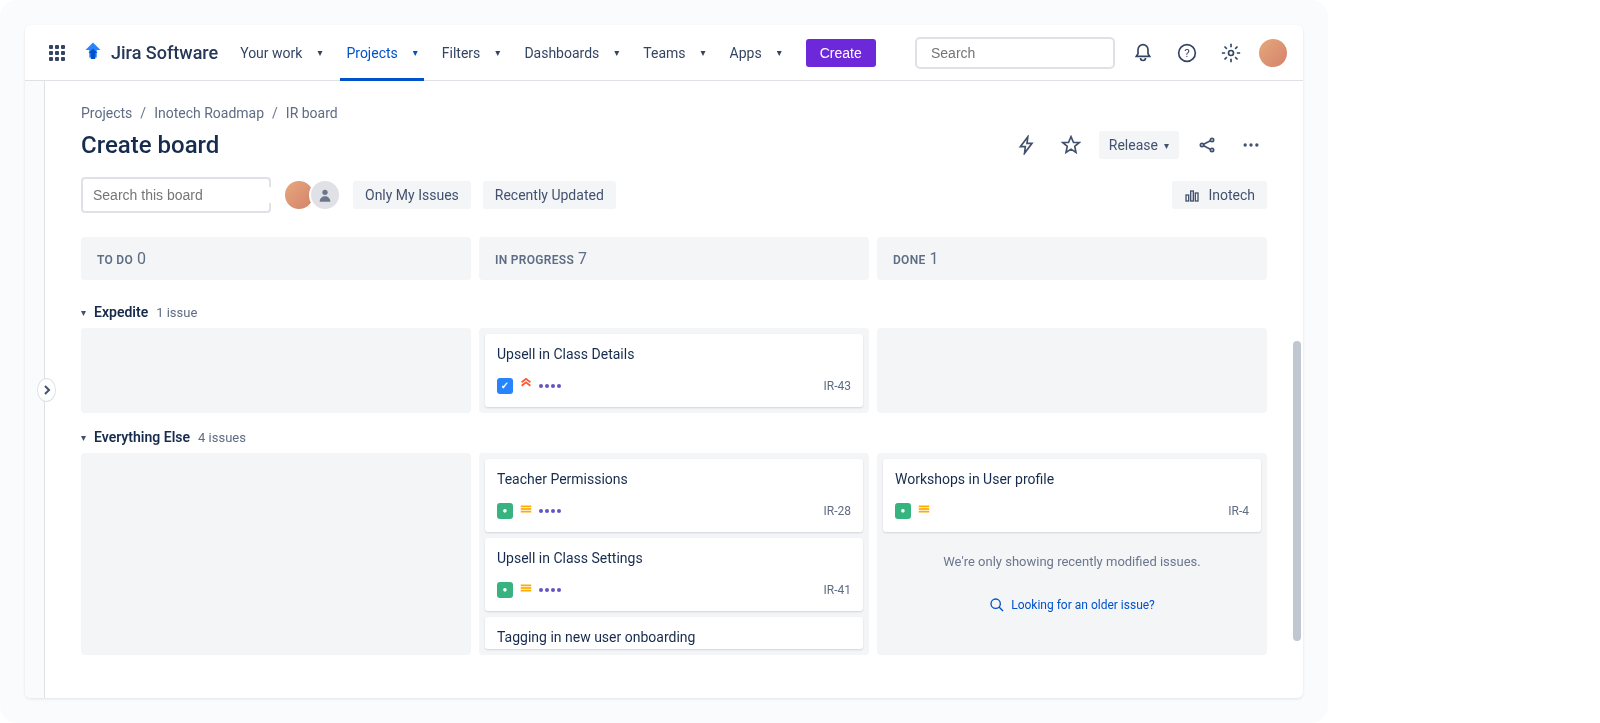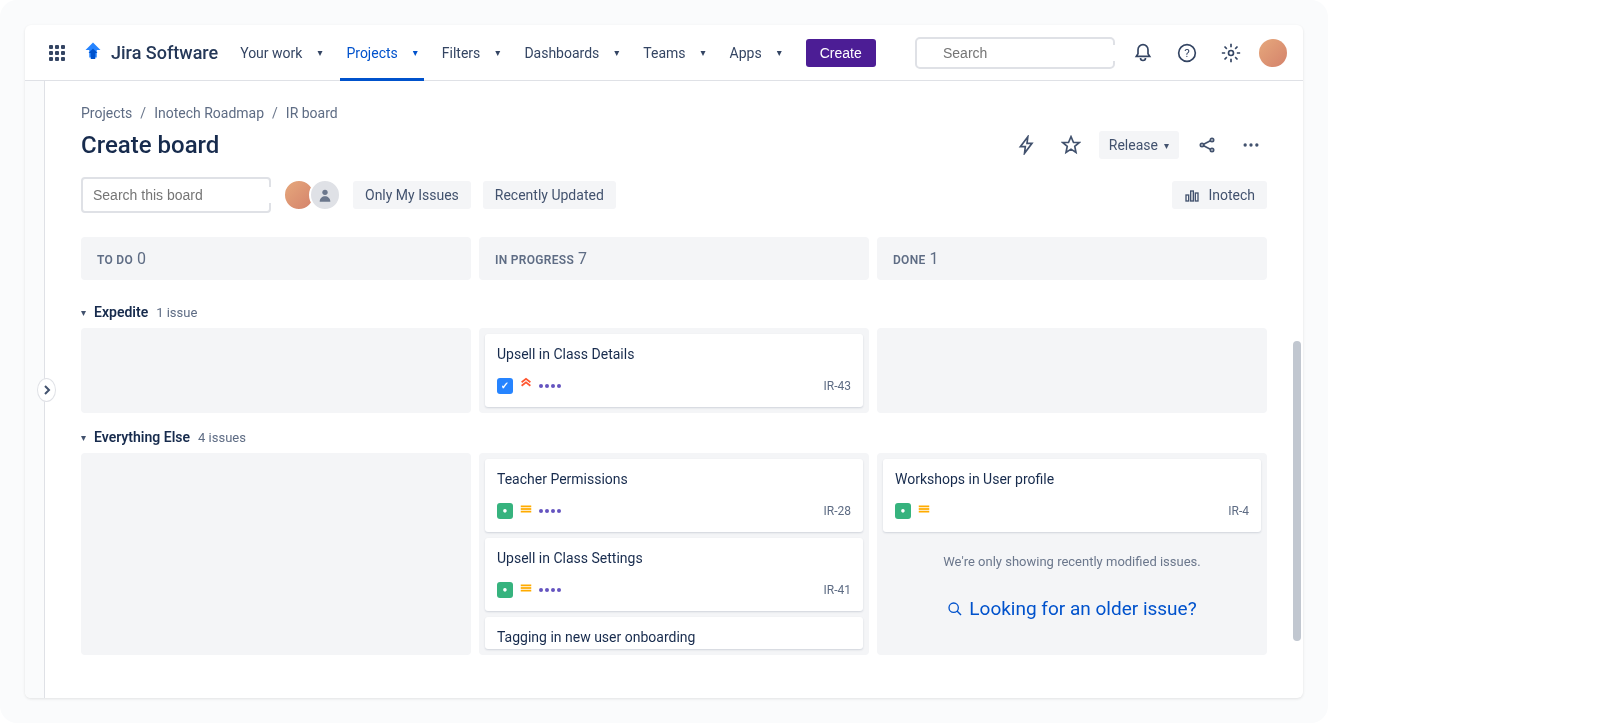--- a/index.html
+++ b/index.html
@@ -14,24 +14,24 @@
 .app-switcher-dots { display: grid; grid-template-columns: repeat(3, 4px); grid-template-rows: repeat(3, 4px); gap: 2px; }
 .app-switcher-dots span { width: 4px; height: 4px; background: #344563; border-radius: 1px; }
 .logo { display: flex; align-items: center; gap: 6px; margin: 0 8px 0 4px; }
 .logo-mark { width: 24px; height: 24px; }
 .logo-text { font-size: 18px; font-weight: 500; color: #253858; }
 .nav-items { display: flex; gap: 4px; }
 .nav-item { padding: 8px 10px; font-size: 14px; color: #344563; display: flex; align-items: center; gap: 15px; cursor: pointer; border-radius: 3px; position: relative; }
 .nav-item.active { color: #0052cc; }
 .nav-item.active::after { content: ''; position: absolute; bottom: -12px; left: 4px; right: 4px; height: 3px; background: #0052cc; }
 .chev { font-size: 10px; }
-.create-btn { background: #4c1d95; color: #fff; border: none; padding: 6px 14px; font-size: 14px; font-weight: 500; border-radius: 3px; cursor: pointer; margin-left: 10px; }
+.create-btn { background: #6d28d9; color: #fff; border: none; padding: 6px 14px; font-size: 14px; font-weight: 500; border-radius: 3px; cursor: pointer; margin-left: 10px; }
 
 .topnav-right { margin-left: auto; display: flex; align-items: center; gap: 12px; }
-.search-box { width: 200px; height: 32px; border: 2px solid #dfe1e6; border-radius: 5px; display: flex; align-items: center; padding: 0 20px; gap: 6px; }
+.search-box { width: 200px; height: 32px; border: 2px solid #dfe1e6; border-radius: 5px; display: flex; align-items: center; padding: 0 8px; gap: 6px; }
 .search-box input { border: none; outline: none; flex: 1; font-size: 14px; color: #5e6c84; }
 .icon-btn { width: 32px; height: 32px; display: flex; align-items: center; justify-content: center; cursor: pointer; border-radius: 50%; color: #344563; }
 .avatar-btn { width: 28px; height: 28px; border-radius: 50%; background: linear-gradient(135deg,#e6a87c,#d4826b); cursor: pointer; }
 
 
 .content { flex: 1; display: flex; position: relative; overflow: hidden; }
 .sidebar-rail { width: 20px; display: flex; align-items: center; justify-content: center; background: #fafbfc; border-right: 1px solid #dfe1e6; }
 .rail-toggle { width: 24px; height: 24px; background: #fff; border: 1px solid #dfe1e6; border-radius: 50%; display: flex; align-items: center; justify-content: center; cursor: pointer; position: relative; left: 12px; z-index: 2; }
 
 
@@ -81,21 +81,21 @@
 .it-story { background: #36b37e; }
 .it-task::after { content: '✓'; color: #fff; font-size: 10px; font-weight: bold; }
 .it-story::after { content: '●'; color: #fff; font-size: 8px; }
 .priority-icon svg { width: 14px; height: 14px; }
 .prog-dots { display: flex; gap: 2px; }
 .prog-dots span { width: 4px; height: 4px; border-radius: 50%; background: #dfe1e6; }
 .prog-dots span.f { background: #6554c0; }
 .issue-key { margin-left: auto; font-size: 12px; color: #5e6c84; }
 
 .placeholder-msg { text-align: center; font-size: 13px; color: #6b778c; padding: 16px; }
-.older-link { display: flex; align-items: center; justify-content: center; gap: 6px; color: #0052cc; font-size: 19px; cursor: pointer; padding: 6px; }
+.older-link { display: flex; align-items: center; justify-content: center; gap: 6px; color: #0052cc; font-size: 12px; cursor: pointer; padding: 6px; }
 
 .scrollbar-v { position: absolute; right: 2px; top: 260px; width: 8px; height: 300px; background: #c1c7d0; border-radius: 4px; }
 </style>
 </head>
 <body>
 
 <div class="app-shell">
 <div class="browser-chrome">
 
 <div class="topnav">

